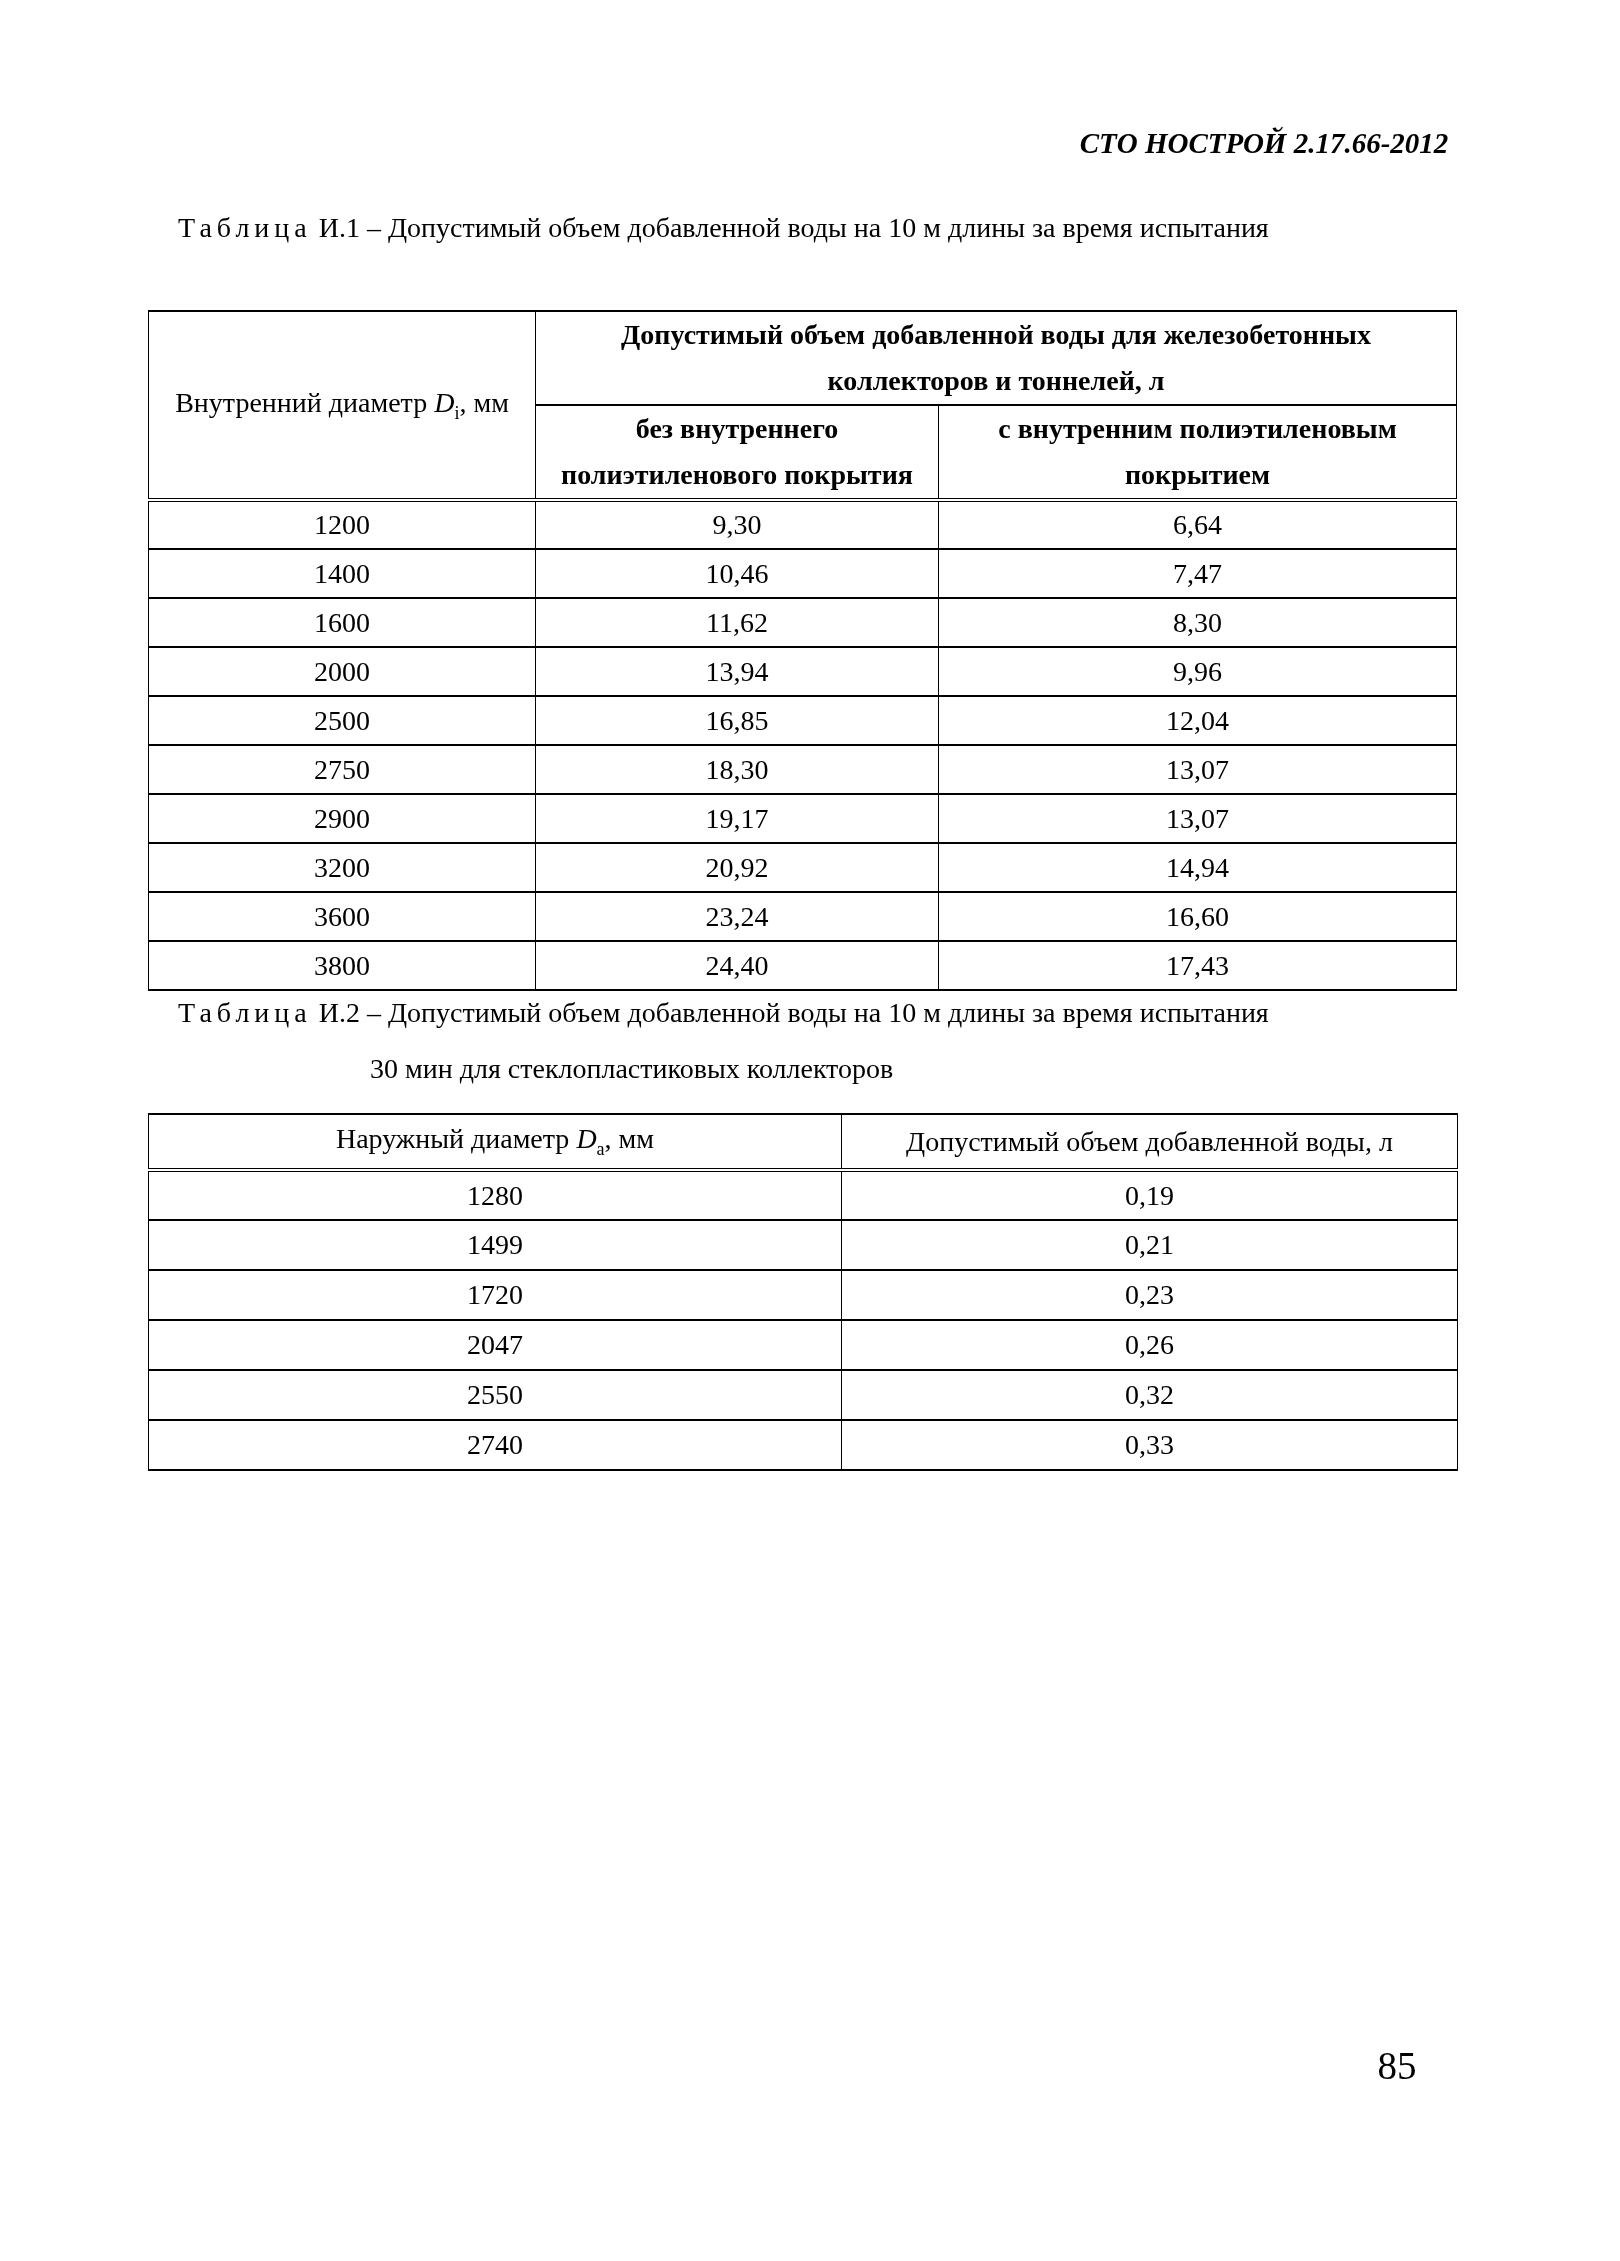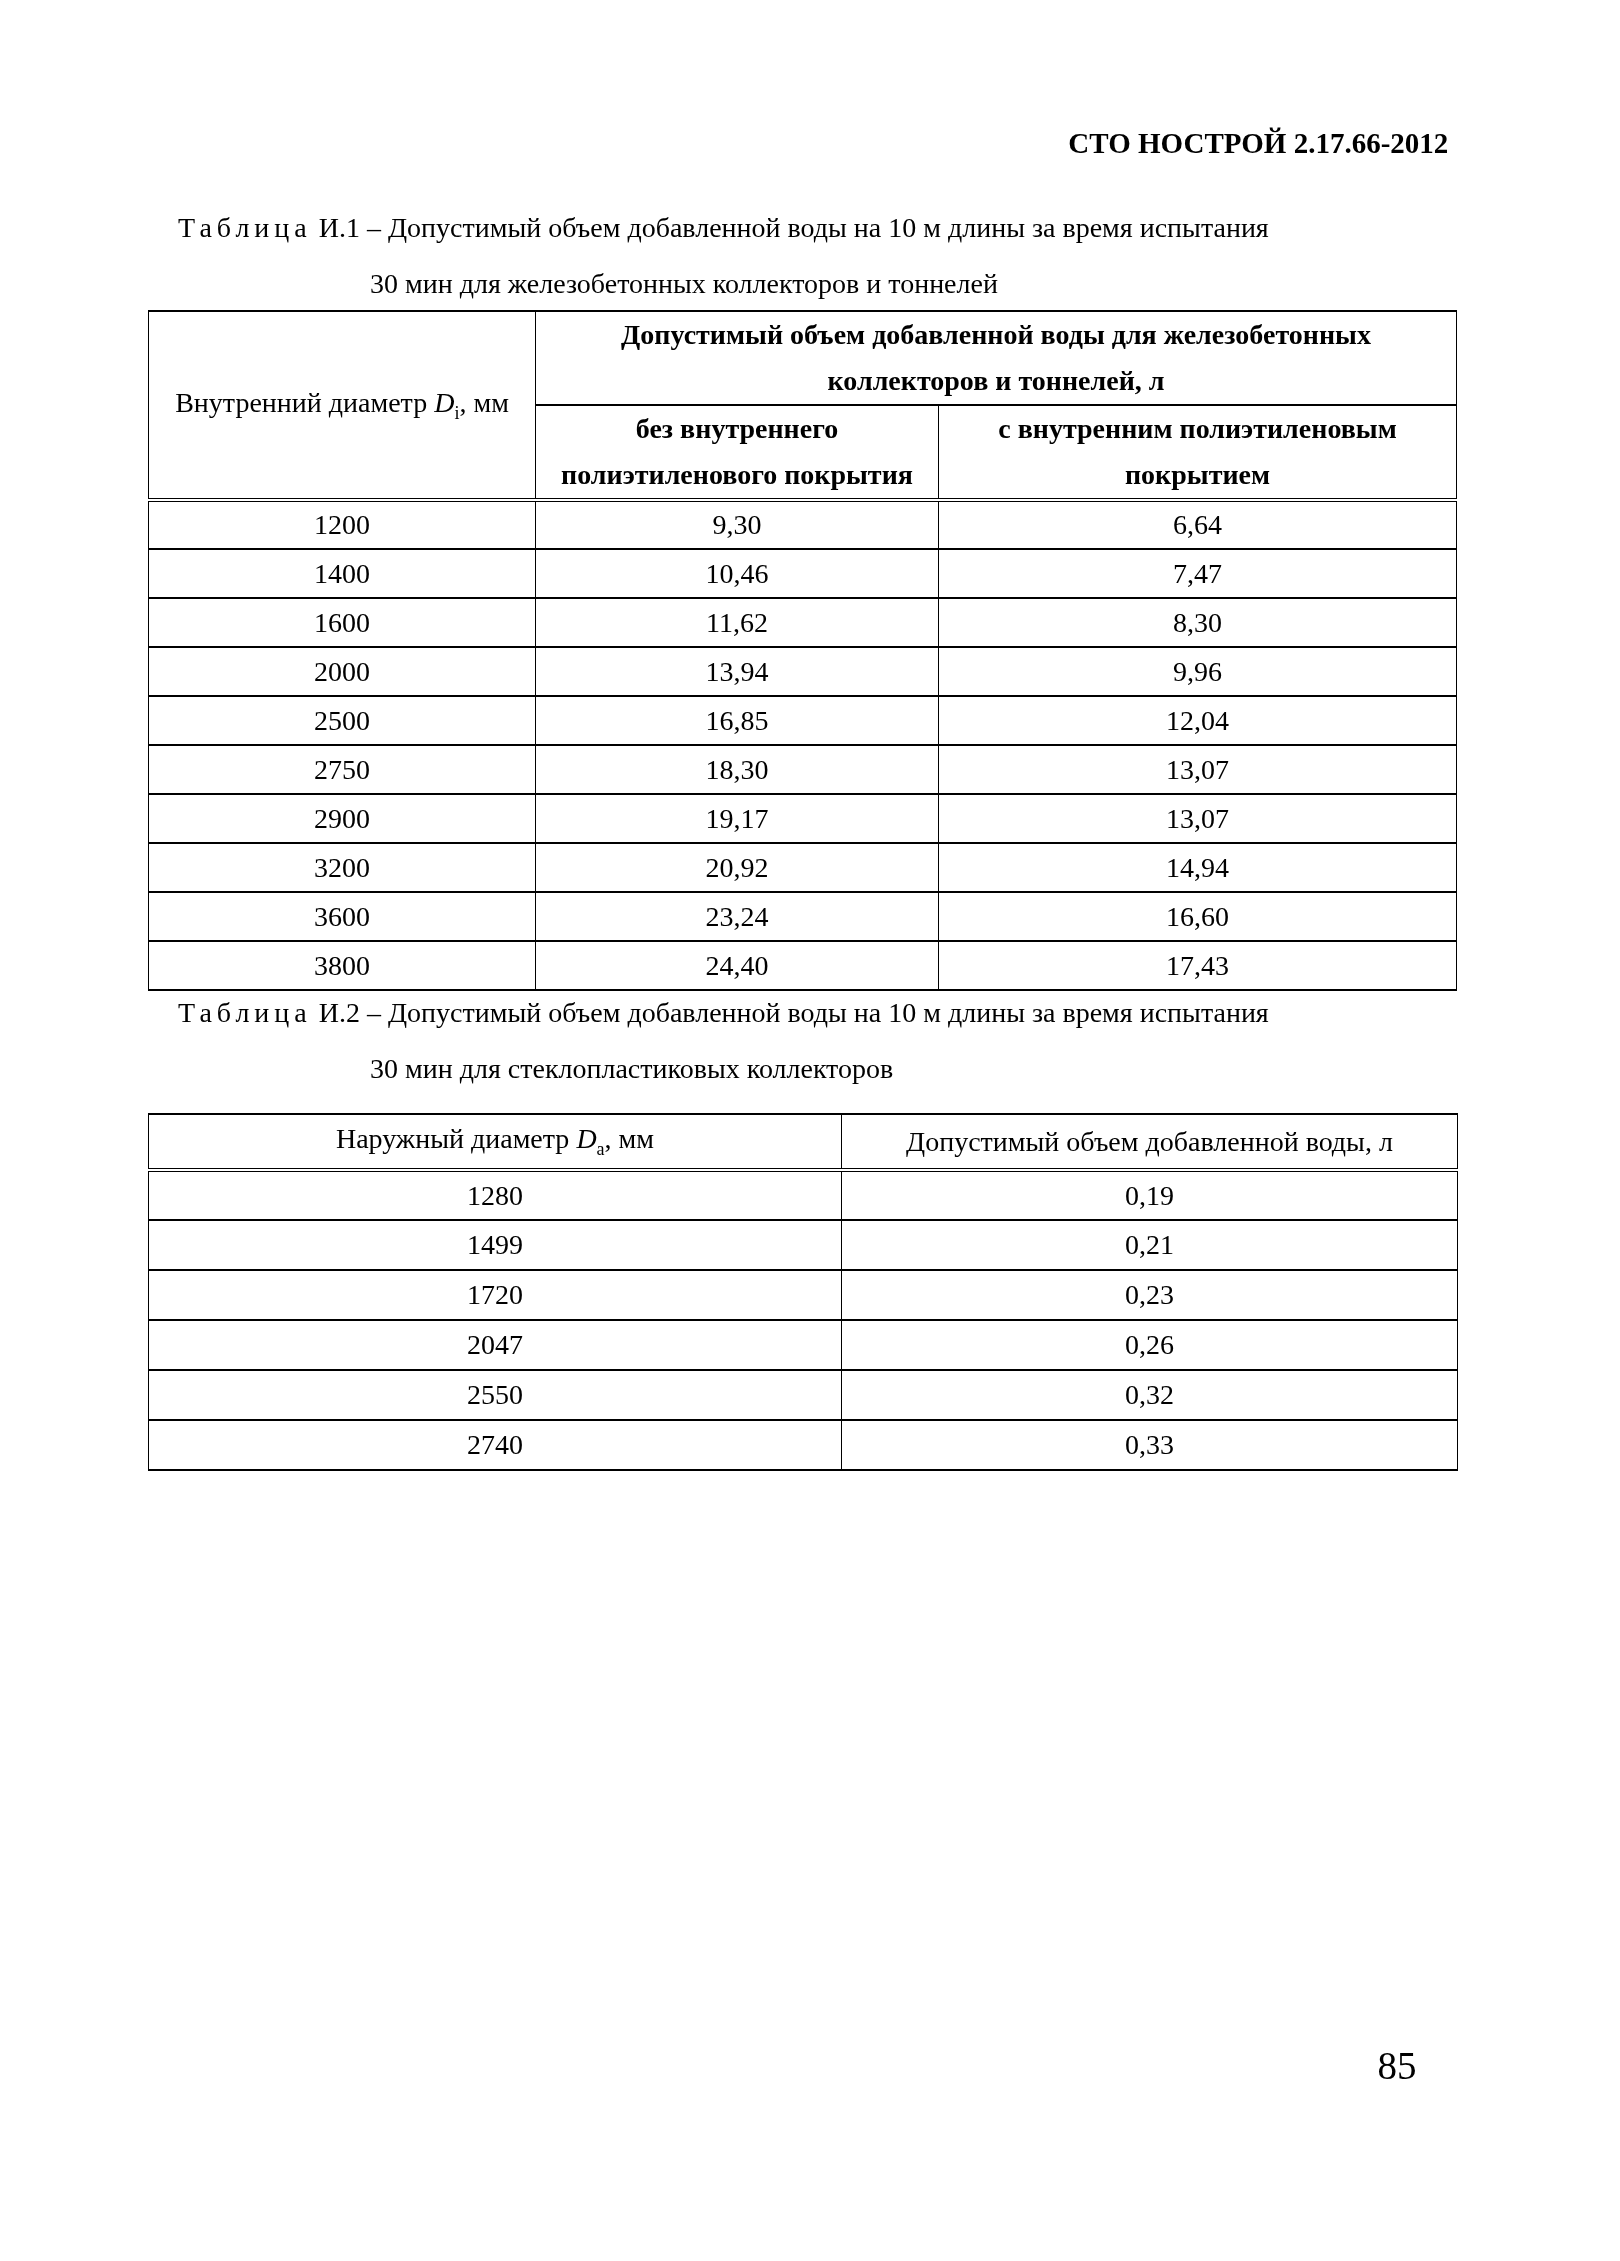--- a/index.html
+++ b/index.html
@@ -7,21 +7,21 @@
   body {
     position:relative;
     width:1620px; height:2261px;
     font-family:"Liberation Serif","DejaVu Serif",serif;
     color:#000;
     overflow:hidden;
   }
   .doc-header {
     position:absolute; top:127px; left:148px; width:1309px;
     text-align:right; padding-right:8.7px;
-    font-weight:700; font-size:29px; white-space:nowrap;
+    font-weight:700; font-size:29px; white-space:nowrap;font-style:italic;
   }
   .tbl-title {
     position:absolute; left:148px; width:1309px;
     font-size:28px; line-height:56px; white-space:nowrap;
   }
   #t1-title { top:200px; }
   #t2-title { top:985px; }
   .tbl-title .line2 { padding-left:222px; }
   .spaced { letter-spacing:5px;margin-left:30px; }
 
@@ -57,21 +57,20 @@
     text-align:center; font-size:39px;
   }
 </style>
 </head>
 <body>
 
 <div class="doc-header">СТО НОСТРОЙ 2.17.66-2012</div>
 
 <div class="tbl-title" id="t1-title">
   <div class="line1"><span class="spaced">Таблица</span><span> И.1 – Допустимый объем добавленной воды на 10 м длины за время испытания</span></div>
-  <div class="line2">30 мин для железобетонных коллекторов и тоннелей</div>
 </div>
 
 <table id="table1">
   <colgroup>
     <col style="width:387px">
       <col style="width:403px">
       <col style="width:518px">
   </colgroup>
   <thead>
     <tr class="h1">

